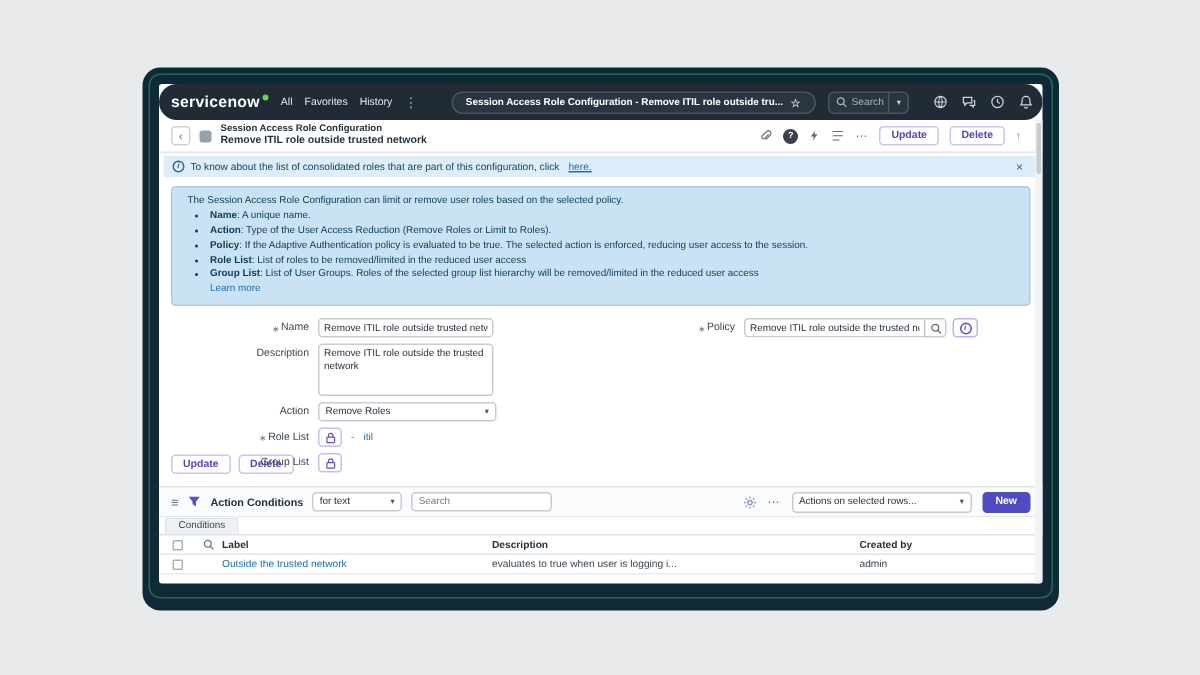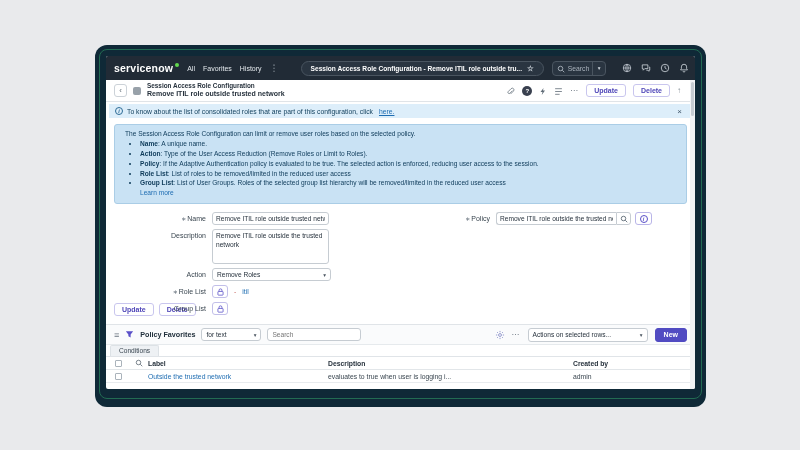--- a/index.html
+++ b/index.html
@@ -5,21 +5,21 @@
   * { margin:0; padding:0; box-sizing:border-box; }
   body { width:800px; height:450px; background:#e9eaec; font-family:"Liberation Sans", sans-serif; overflow:hidden; }
   .stage { position:relative; width:800px; height:450px; }
 
   
   .window { position:absolute; left:95px; top:45px; width:611px; height:362px; background:#0f2937; border-radius:12px; }
   .accent { position:absolute; left:4px; right:4px; top:4px; bottom:8px; border:1px solid #226b52; border-radius:8px; pointer-events:none; }
   .viewport { position:absolute; left:11px; right:11px; top:11px; bottom:18px; background:#fff; border-radius:2px; overflow:hidden; }
 
   
-  .topnav { height:24px; background:#212b36; display:flex; align-items:center; padding:0 8px; gap:8px; }
+  .topnav { height:24px; background:#212b36; display:flex; align-items:center; padding:0 8px; gap:8px;border-radius:12px; }
   .logo { color:#fff; font-size:10.5px; font-weight:bold; letter-spacing:.2px; display:flex; align-items:center; }
   .logo-burst { width:4px; height:4px; background:#62d84e; border-radius:50%; margin-left:2px; margin-top:-6px; }
   .navitem { color:#e3e8ec; font-size:7px; cursor:default; }
   .kebab { color:#aab3bc; font-size:9px; line-height:1; }
   .pill { margin-left:14px; display:flex; align-items:center; gap:5px; background:#2a3541; border:1px solid #4a5560; border-radius:8px; height:15px; padding:0 9px; color:#fff; font-size:6.6px; font-weight:bold; white-space:nowrap; }
   .star { color:#c8cfd6; font-size:7.5px; }
   .searchbox { margin-left:auto; display:flex; align-items:center; background:#2a3541; border:1px solid #4a5560; border-radius:4px; height:15px; width:80px; color:#aab3bc; gap:3px; padding-left:4px; }
   .search-ph { font-size:6.8px; flex:1; }
   .search-caret { border-left:1px solid #4a5560; width:13px; height:100%; display:flex; align-items:center; justify-content:center; font-size:5.5px; color:#cfd6dd; }
   .chrome-icons { display:flex; gap:9px; align-items:center; color:#cfd6dd; margin-left:8px; }
@@ -257,21 +257,21 @@
         <button class="btn">Delete</button>
       </div>
 
       <div class="listheader">
         <span class="menu-glyph">≡</span>
         <span class="funnel">
             <svg width="9" height="9" viewBox="0 0 16 16" fill="currentColor">
               <path d="M1.5 2h13L10 8v5.5L6 11V8z"></path>
             </svg>
           </span>
-        <span class="lh-title">Policy Favorites</span>
+        <span class="lh-title">Action Conditions</span>
         <div class="scope-select">
           <span>for text</span>
           <span class="selcaret">▾</span>
         </div>
         <input class="lh-search" placeholder="Search" style="">
         <div class="lh-right">
           <span class="gear">
               <svg width="10" height="10" viewBox="0 0 16 16" fill="none" stroke="currentColor" stroke-width="1.4">
                 <circle cx="8" cy="8" r="2.3"></circle>
                 <path d="M8 1.5v2M8 12.5v2M1.5 8h2M12.5 8h2M3.4 3.4l1.4 1.4M11.2 11.2l1.4 1.4M12.6 3.4l-1.4 1.4M4.8 11.2l-1.4 1.4"></path>

